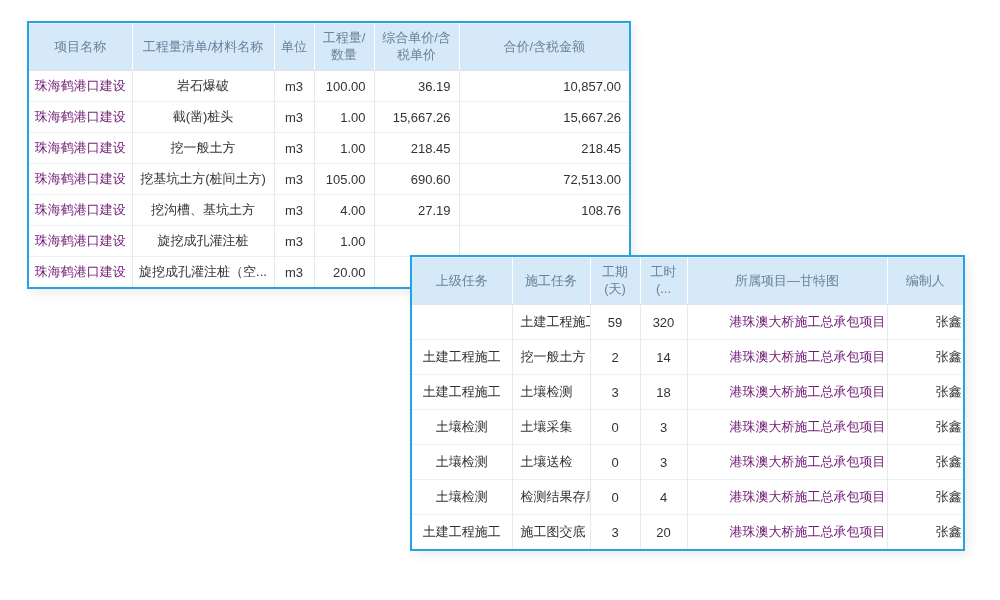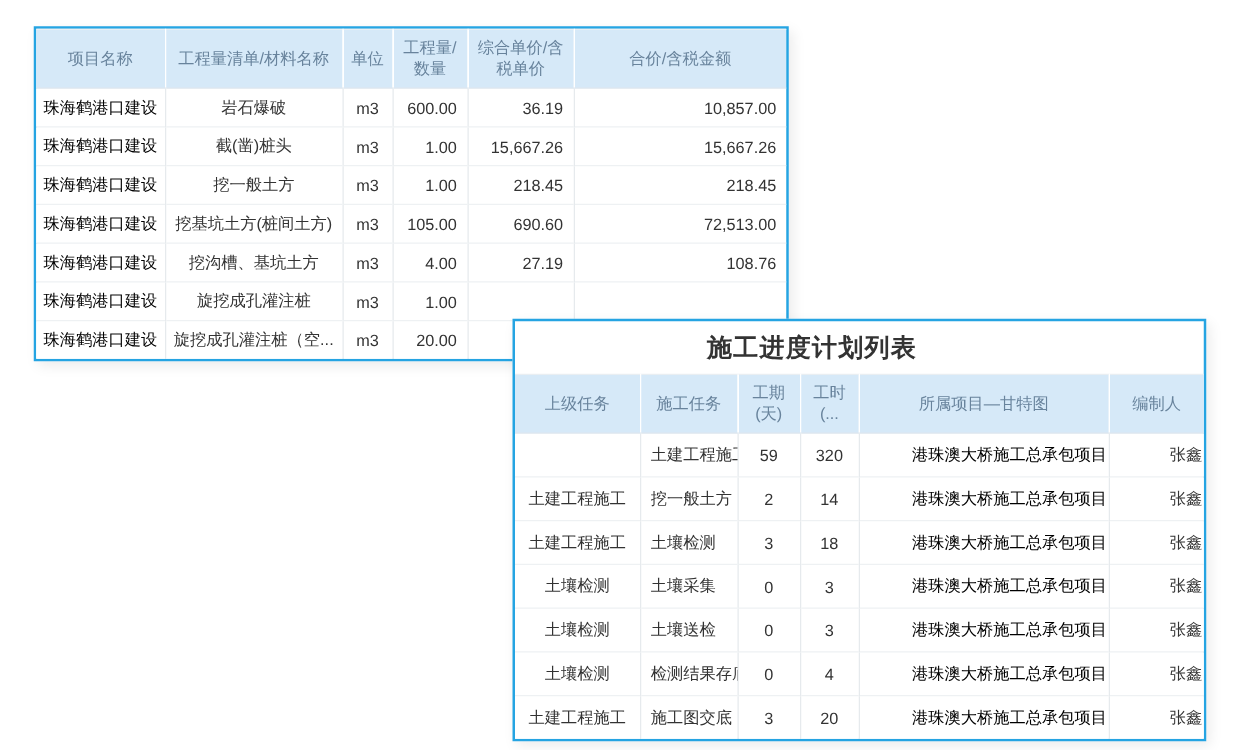--- a/index.html
+++ b/index.html
@@ -59,21 +59,21 @@
   #win1 tbody td:nth-child(3){text-align:center;}
   #win1 tbody td:nth-child(4),
   #win1 tbody td:nth-child(5),
   #win1 tbody td:nth-child(6){text-align:right;padding-right:8px;}
 
   
   #win2 tbody td{text-align:center;}
   #win2 tbody td:nth-child(2){text-align:left;padding-left:8px;}
   #win2 tbody td:nth-child(5){text-align:right;padding-left:8px;}
 
-  .link{color:#000000;text-decoration:none;cursor:pointer;margin-top:40px;}
+  .link{color:#701a75;text-decoration:none;cursor:pointer;margin-top:40px;}
 </style>
 </head>
 <body>
 
 <div id="stage">
 
   <div id="win1" class="window">
     <table>
       <colgroup>
         <col class="c1">
@@ -93,21 +93,21 @@
             <th>综合单价/含
 税单价</th>
             <th>合价/含税金额</th>
           </tr>
         </thead>
       <tbody>
           <tr>
             <td><a class="link">珠海鹤港口建设</a></td>
             <td>岩石爆破</td>
             <td>m3</td>
-            <td>600.00</td>
+            <td>100.00</td>
             <td>36.19</td>
             <td>10,857.00</td>
           </tr>
           <tr>
             <td><a class="link">珠海鹤港口建设</a></td>
             <td>截(凿)桩头</td>
             <td>m3</td>
             <td>1.00</td>
             <td>15,667.26</td>
             <td>15,667.26</td>
@@ -150,21 +150,20 @@
             <td>m3</td>
             <td>20.00</td>
             <td></td>
             <td></td>
           </tr>
         </tbody>
     </table>
   </div>
 
   <div id="win2" class="window">
-    <div class="win-title">施工进度计划列表</div>
     <table>
       <colgroup>
         <col class="c1">
           <col class="c2">
           <col class="c3">
         <col class="c4">
           <col class="c5">
           <col class="c6">
       </colgroup>
       <thead>

